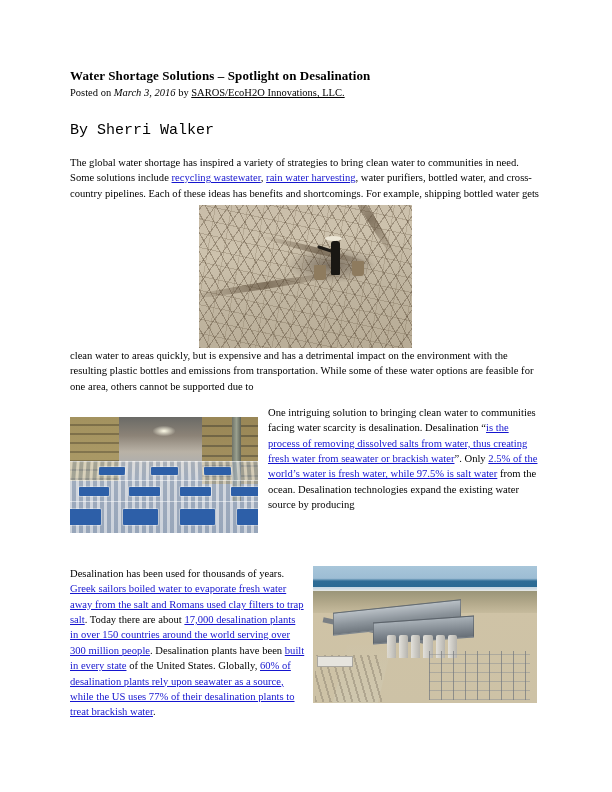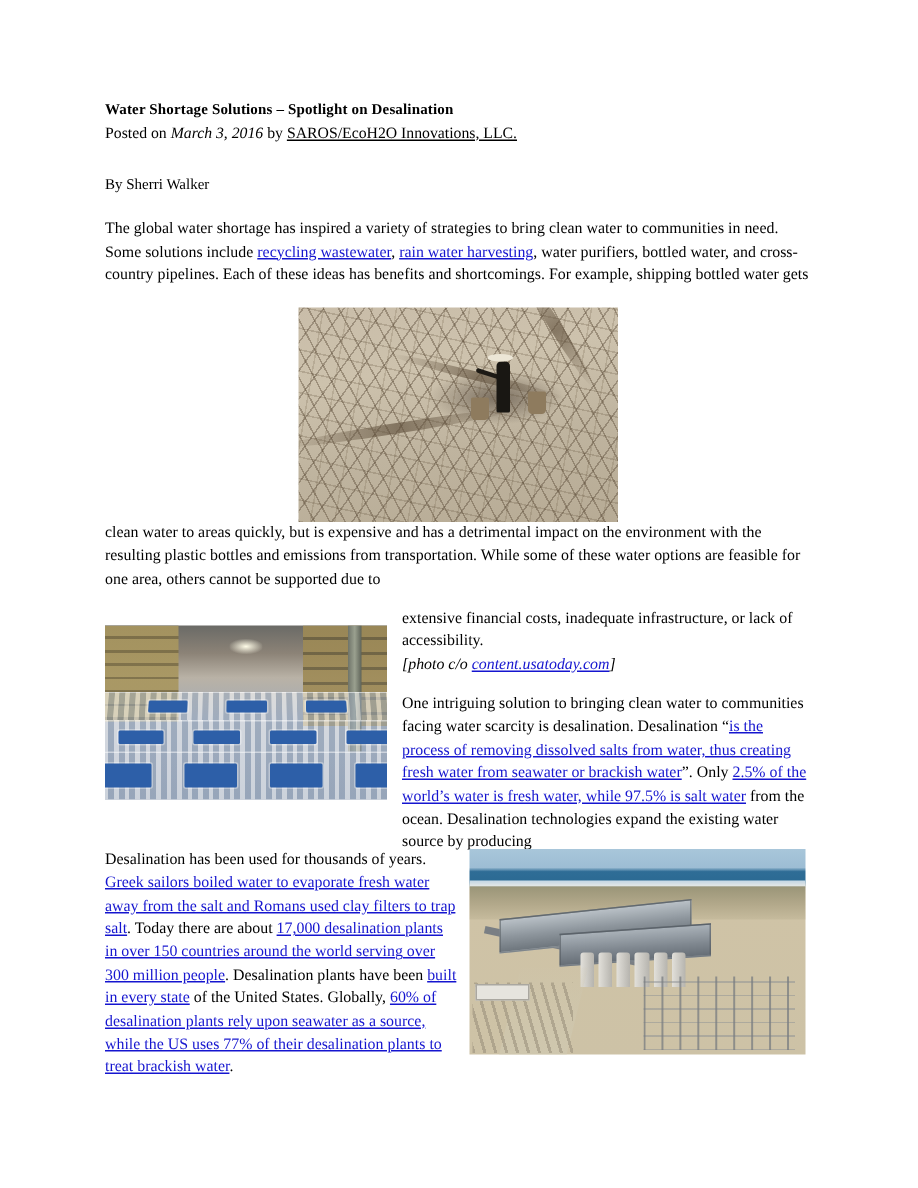--- a/index.html
+++ b/index.html
@@ -17,41 +17,42 @@
   .page {
     position: absolute;
     left: 0; top: 0;
     width: 612px; height: 792px;
     padding: 68px 72px 40px 70px;
   }
 
   
   .post-title {
     font-family: "Liberation Serif", serif;
-    font-size: 10px;
+    font-size: 13px;
     font-weight: bold;
     letter-spacing: 0.1px;
     margin: 0 0 2px 0;
     line-height: 1.25;
   }
   .post-meta {
     font-size: 10.5px;
     line-height: 1.3;
     margin: 0 0 22px 0;
     white-space: nowrap;
   }
   .post-meta .date { font-style: italic; }
   .post-meta a {
     color: #000000;
     text-decoration: underline;
   }
 
   .byline {
-    font-size: 10px;
+    font-size: 15px;
     margin: 0 0 16px 0;
+    font-family: Liberation Mono, monospace;
   }
 
   
   p.body {
     font-size: 10.6px;
     line-height: 1.45;
     margin: 0 0 11px 0;
     text-align: left;
   }
   a.link {
@@ -269,24 +270,20 @@
       <div class="row p3">
         <div class="label" style="left:2%;top:22%;width:17%;height:52%;"></div>
         <div class="label" style="left:30%;top:22%;width:17%;height:52%;"></div>
         <div class="label" style="left:58%;top:22%;width:17%;height:52%;"></div>
         <div class="label" style="left:86%;top:22%;width:17%;height:52%;"></div>
       </div>
     </div>
   </div>
 
   <div class="flow-right">
-    <p class="body">
-      <span>extensive financial costs, inadequate infrastructure, or lack of accessibility.</span><br>
-      <span class="credit"><span>[photo c/o </span><a class="link" href="#">content.usatoday.com</a><span>]</span></span>
-    </p>
 
     <p class="body">
       <span>One intriguing solution to bringing clean water to communities facing water scarcity is desalination.  Desalination “</span><a class="link" href="#">is the process of removing dissolved salts from water, thus creating fresh water from seawater or brackish water</a><span>”.  Only </span><a class="link" href="#">2.5% of the world’s water is fresh water, while 97.5% is salt water</a><span> from the ocean.  Desalination technologies expand the existing water source by producing</span>
     </p>
   </div>
 
 
   <div class="fig" id="fig-plant">
     <div class="surf"></div>
     <div class="dune"></div>

